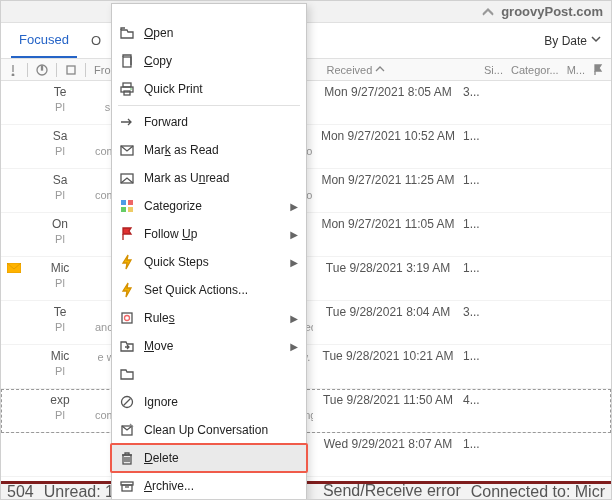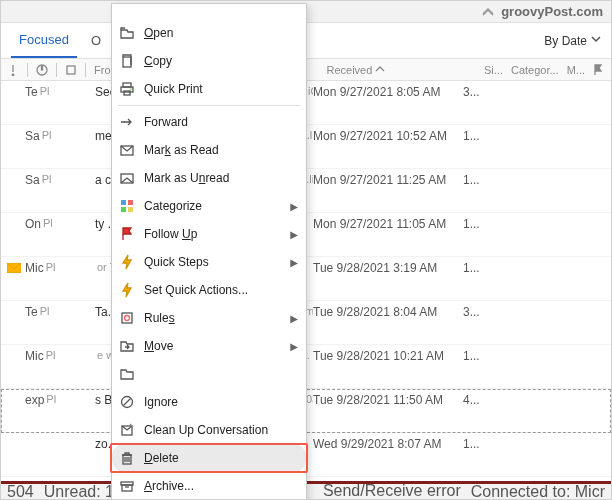--- a/index.html
+++ b/index.html
@@ -78,21 +78,21 @@
     border-bottom:1px solid #f2f2f2;
     height: 44px;
     overflow:hidden;
   }
   .msgrow .leftcol { width:18px; display:flex; align-items:flex-start; padding-top:2px;}
   .msgrow .sendercol { width:70px; overflow:hidden; white-space:nowrap; color:#555;}
   .msgrow .subjcol { width:218px; overflow:hidden; white-space:nowrap;}
   .msgrow .rcvcol { width:150px; overflow:hidden; white-space:nowrap; color:#555;}
   .msgrow .sizecol { width:24px; color:#555;}
   .msgrow .line2 { font-size:11px; color:#999; overflow:hidden; white-space:nowrap; text-overflow:clip;}
-  .msgrow .stack { display:flex; gap:2px;text-align:center;}
+  .msgrow .stack { display:flex; flex-direction:column; gap:2px;text-align:center;}
   .msgrow.dashed { outline:1px dashed #999; outline-offset:-1px;}
   .envelope { width:14px; height:10px; fill:#ffb300; stroke:#c98a00; stroke-width:0.5;}
   
   .statusbar {
     position:absolute;
     bottom:0; left:0; right:0;
     height:18px;
     background:#f3f3f3;
     border-top:3px solid #7f1d1d;
     display:flex;
@@ -491,21 +491,21 @@
     <span class="ico">
           <svg>
             <rect x="3" y="4" width="10" height="9"></rect>
             <path d="M3 4 L8 8 L13 4"></path>
             <path d="M11 2 L14 5" stroke="#888"></path>
           </svg>
         </span>
     <span class="lbl">Clean Up Conversation</span>
 
   </div>
-      <div class="ctxitem hover" style="position: relative; border-radius: 12px;">
+      <div class="ctxitem hover" style="position: relative;">
     <span class="ico">
           <svg>
             <rect x="4" y="5" width="8" height="9"></rect>
             <line x1="6" y1="7" x2="6" y2="12"></line>
             <line x1="8" y1="7" x2="8" y2="12"></line>
             <line x1="10" y1="7" x2="10" y2="12"></line>
             <path d="M3 5 L13 5 M6 5 L6 3 L10 3 L10 5"></path>
           </svg>
         </span>
     <span class="lbl"><u>D</u>elete</span>

